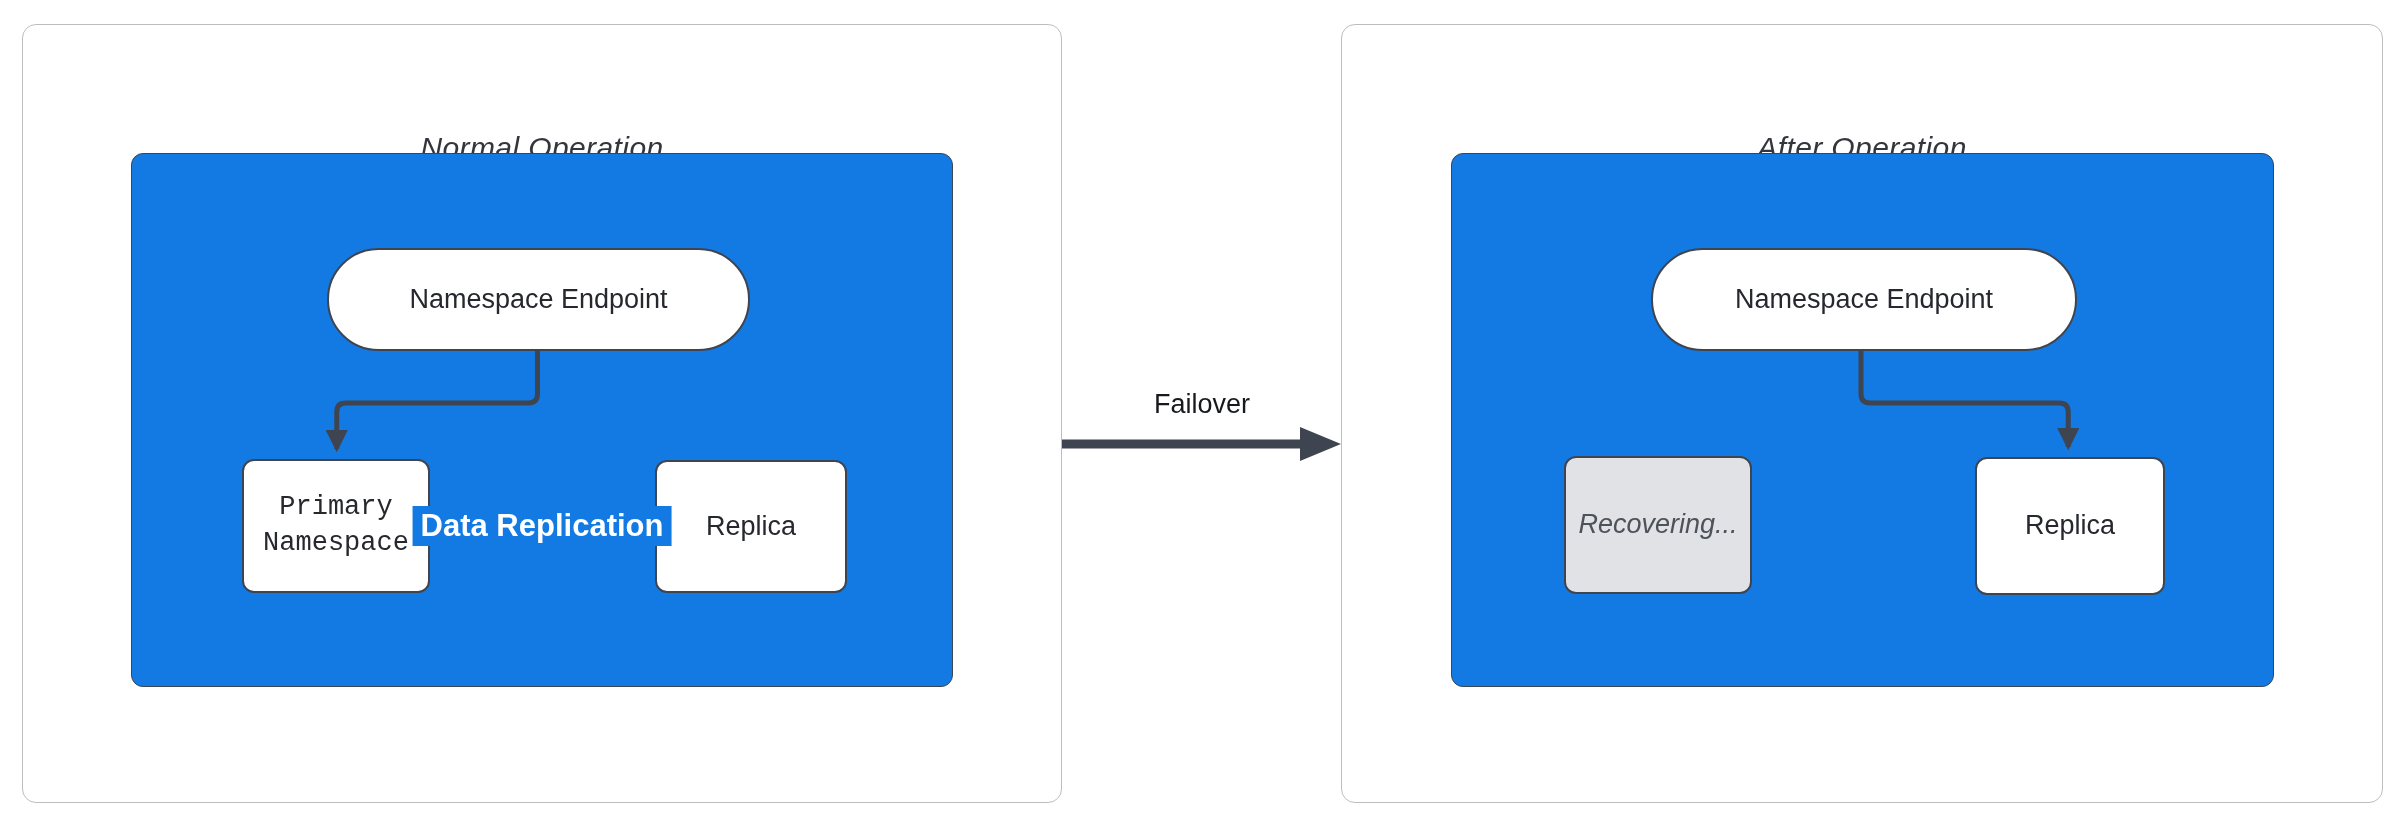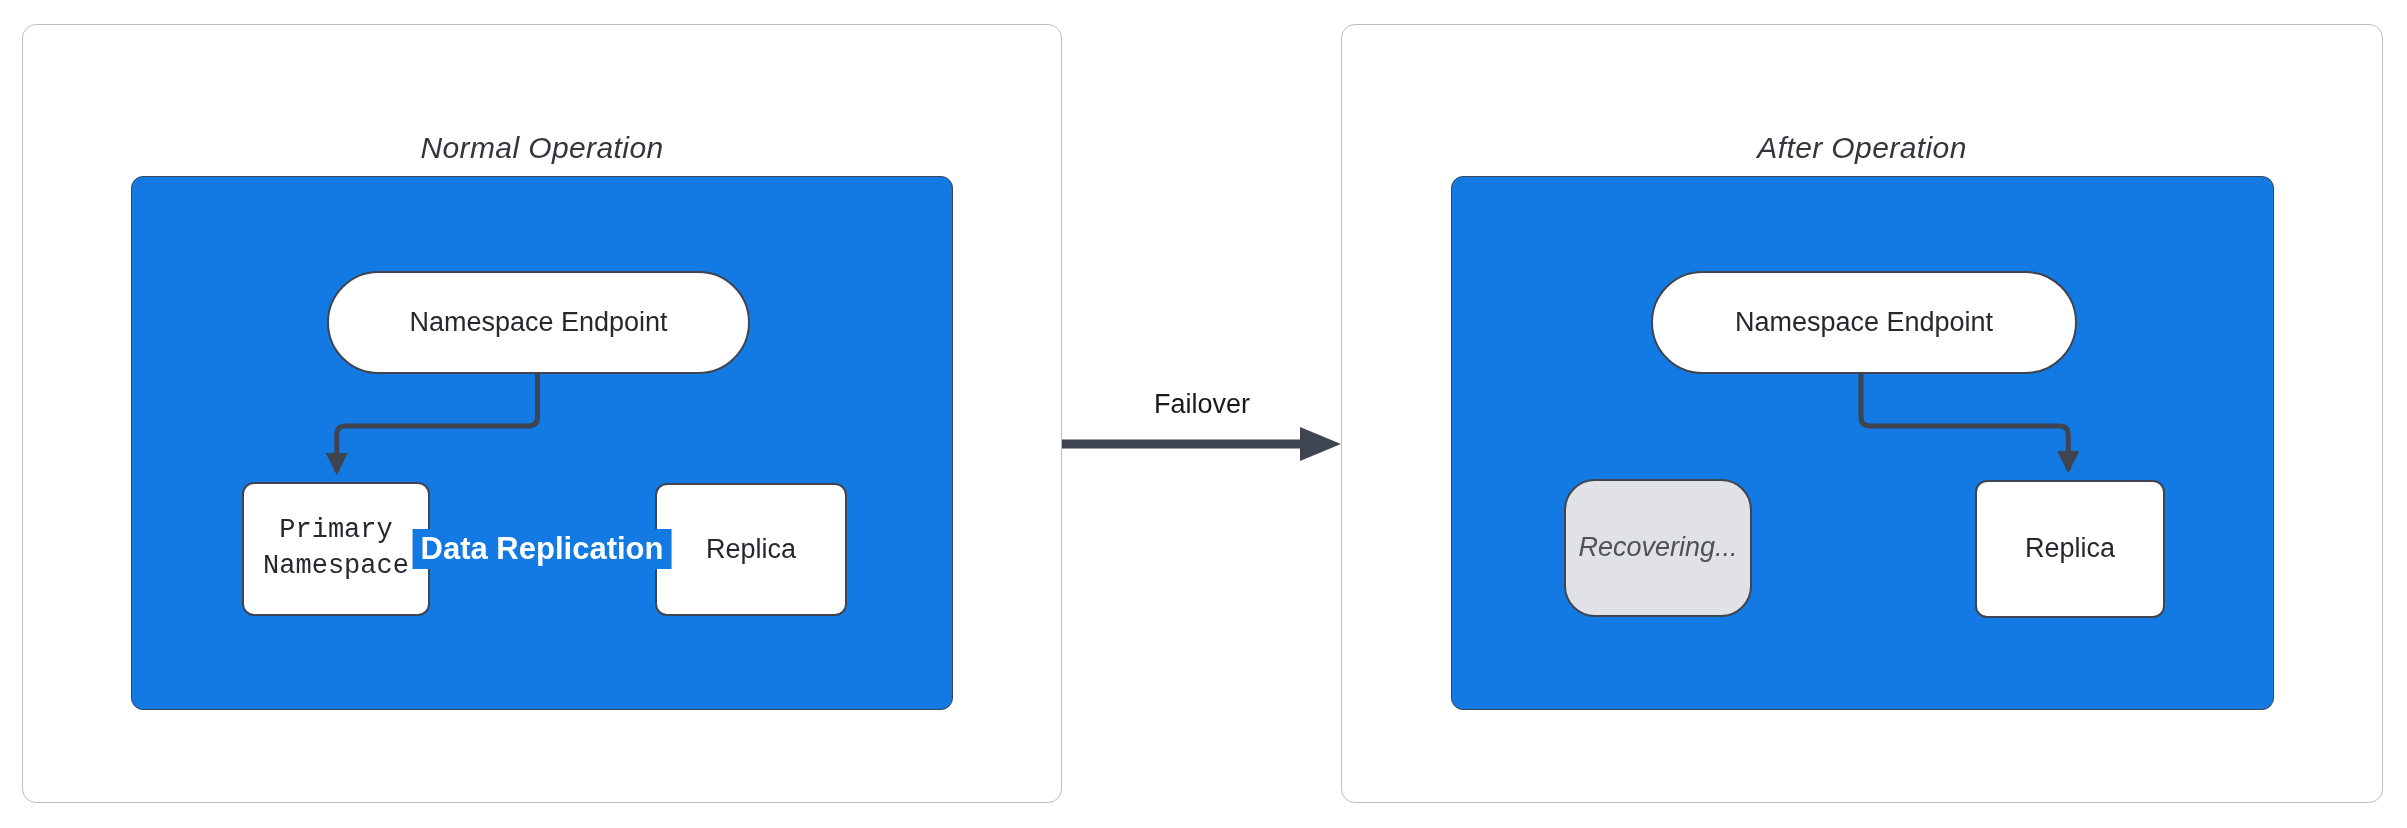--- a/index.html
+++ b/index.html
@@ -25,38 +25,38 @@
   }
   #left-panel{left:22px;width:1040px;}
   #right-panel{left:1341px;width:1042px;}
   .panel-title{
     position:absolute;top:62px;left:0;width:100%;text-align:center;
     font-style:italic;font-weight:500;font-size:30px;color:var(--title_text);
     letter-spacing:0.4px;
     margin-top:44px;
   }
   .container-box{
-    position:absolute;top:151px;width:822px;height:534px;box-sizing:border-box;
+    position:absolute;top:128px;width:822px;height:534px;box-sizing:border-box;
     background:var(--container_fill);
     border:1px solid #3a4654;border-radius:12px;
   }
   #left-panel .container-box{left:108px;}
   #right-panel .container-box{left:109px;width:823px;}
   .node{
     position:absolute;box-sizing:border-box;
     background:var(--node_fill);border:2px solid var(--stroke_dark);
     display:flex;align-items:center;justify-content:center;text-align:center;
     font-size:27px;line-height:1.32;color:var(--node_text);
     padding:6px 10px;
   }
   .stadium{border-radius:60px;}
   .rect{border-radius:12px;}
   .recovering{
     background:var(--recovering_fill);
-    color:var(--recovering_text);font-style:italic;border-radius:31px;
+    color:var(--recovering_text);font-style:italic;
   }
   .conn{position:absolute;left:0;top:0;width:100%;height:100%;overflow:visible;pointer-events:none;}
   .conn path{stroke:var(--stroke_dark);stroke-width:5;fill:none;stroke-linejoin:round;}
   .edge-label{
     position:absolute;transform:translate(-50%,-50%);
     background:var(--container_fill);color:var(--replication_text);
     font-weight:bold;font-size:31px;padding:2px 8px;white-space:nowrap;
   }
   .failover-wrap{position:absolute;left:1050px;top:385px;width:304px;height:110px;}
   .failover-label{

